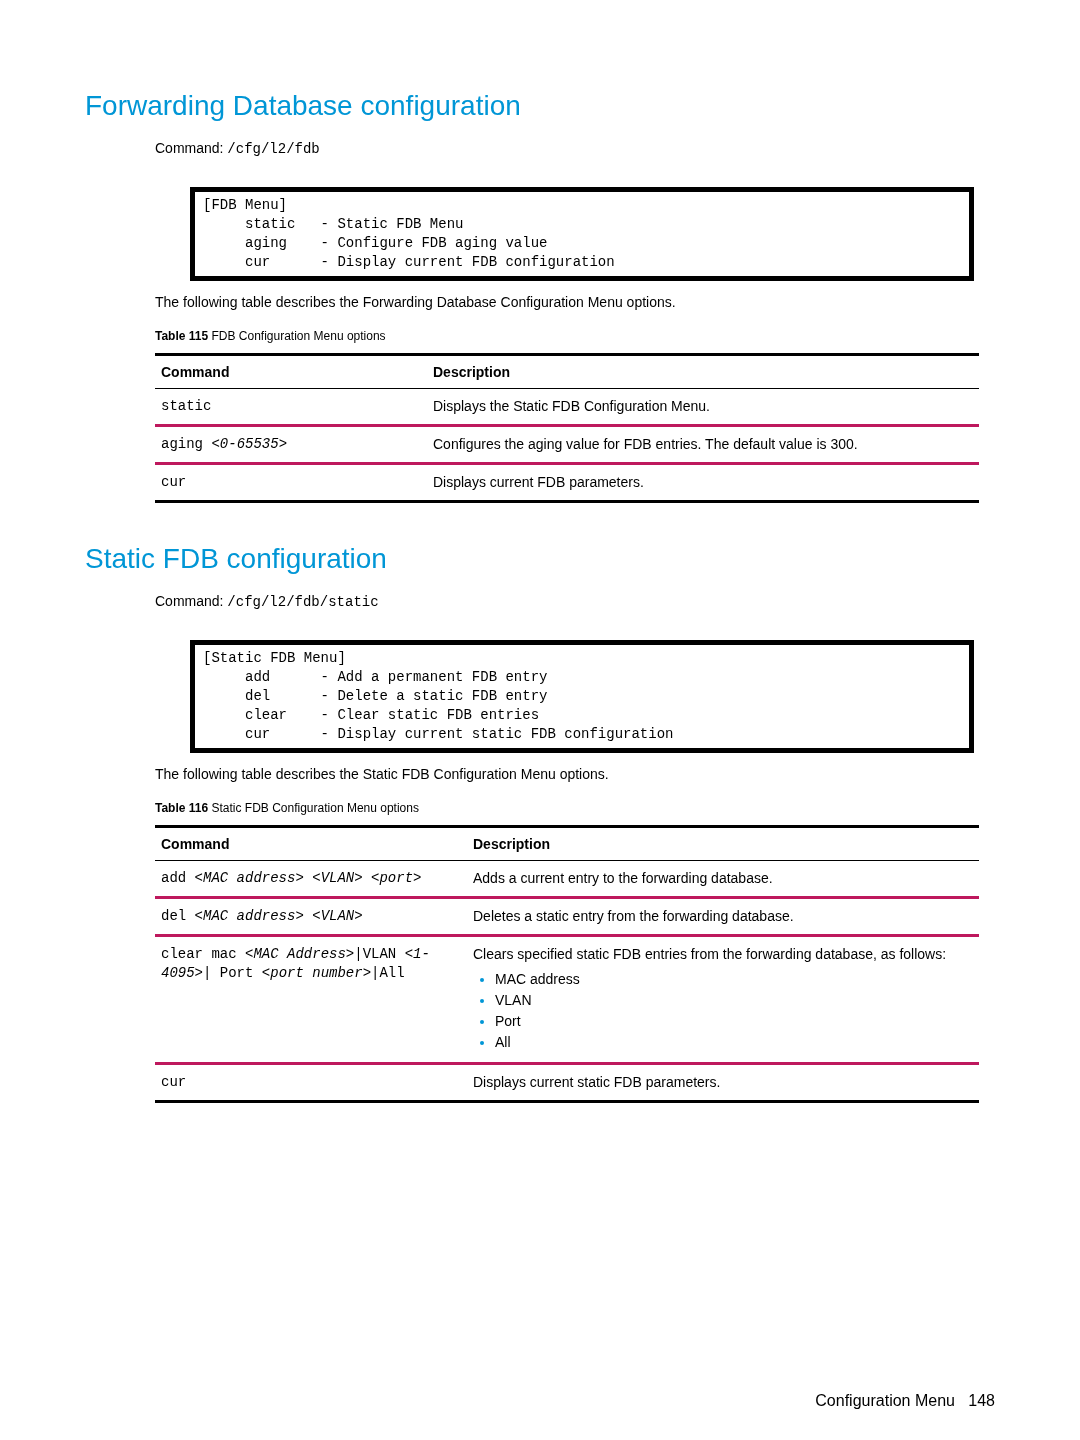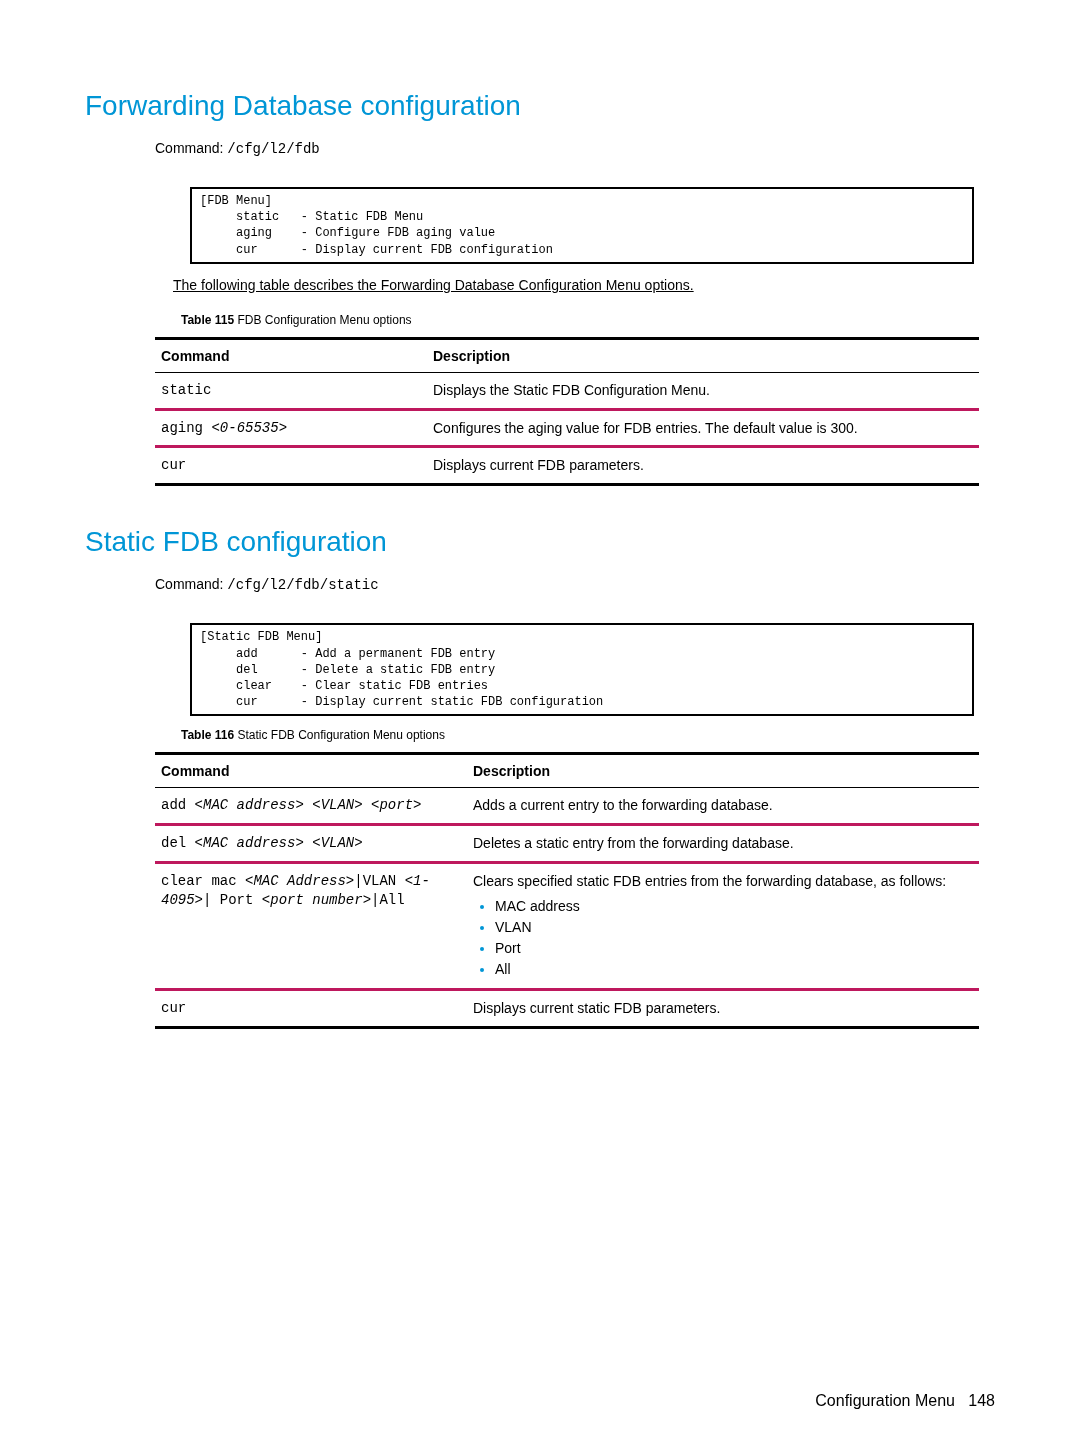--- a/index.html
+++ b/index.html
@@ -26,37 +26,36 @@
   .cmd-line {
     margin-left: 70px;
     font-size: 14px;
     margin-bottom: 2px;
   }
   .cmd-label { font-weight: normal; }
   .mono { font-family: "Courier New", Courier, monospace; font-size: 14px; }
   .menu-box {
     margin-left: 105px;
     margin-right: 5px;
-    border: 2px solid #000000;
+    border: 5px solid #000000;
     padding: 4px 8px;
     white-space: pre;
     font-family: "Courier New", Courier, monospace;
-    font-size: 12px;
+    font-size: 14px;
     line-height: 1.35;
     margin-bottom: 12px;
     margin-top: 30px;
   }
   .para {
-    margin-left: 88px;
+    margin-left: 70px;
     margin-bottom: 18px;
     line-height: 1.35;
-    text-decoration: underline;
   }
   .table-caption {
-    margin-left: 96px;
+    margin-left: 70px;
     font-size: 12px;
     margin-bottom: 10px;
   }
   .table-caption .bold { font-weight: bold; }
   table.opts {
     margin-left: 70px;
     width: calc(100% - 70px);
     border-collapse: collapse;
     border-top: 3px solid #000;
     border-bottom: 3px solid #000;
@@ -145,20 +144,21 @@
     <span class="cmd-label">Command:</span>
     <span class="mono"> /cfg/l2/fdb/static</span>
   </div>
 
   <div class="menu-box">[Static FDB Menu]
      add      - Add a permanent FDB entry
      del      - Delete a static FDB entry
      clear    - Clear static FDB entries
      cur      - Display current static FDB configuration</div>
 
+  <div class="para">The following table describes the Static FDB Configuration Menu options.</div>
 
   <div class="table-caption">
     <span class="bold">Table 116</span><span>  Static FDB Configuration Menu options</span>
   </div>
 
   <table class="opts">
     <thead>
       <tr>
         <th style="width:300px">Command</th>
         <th>Description</th>

